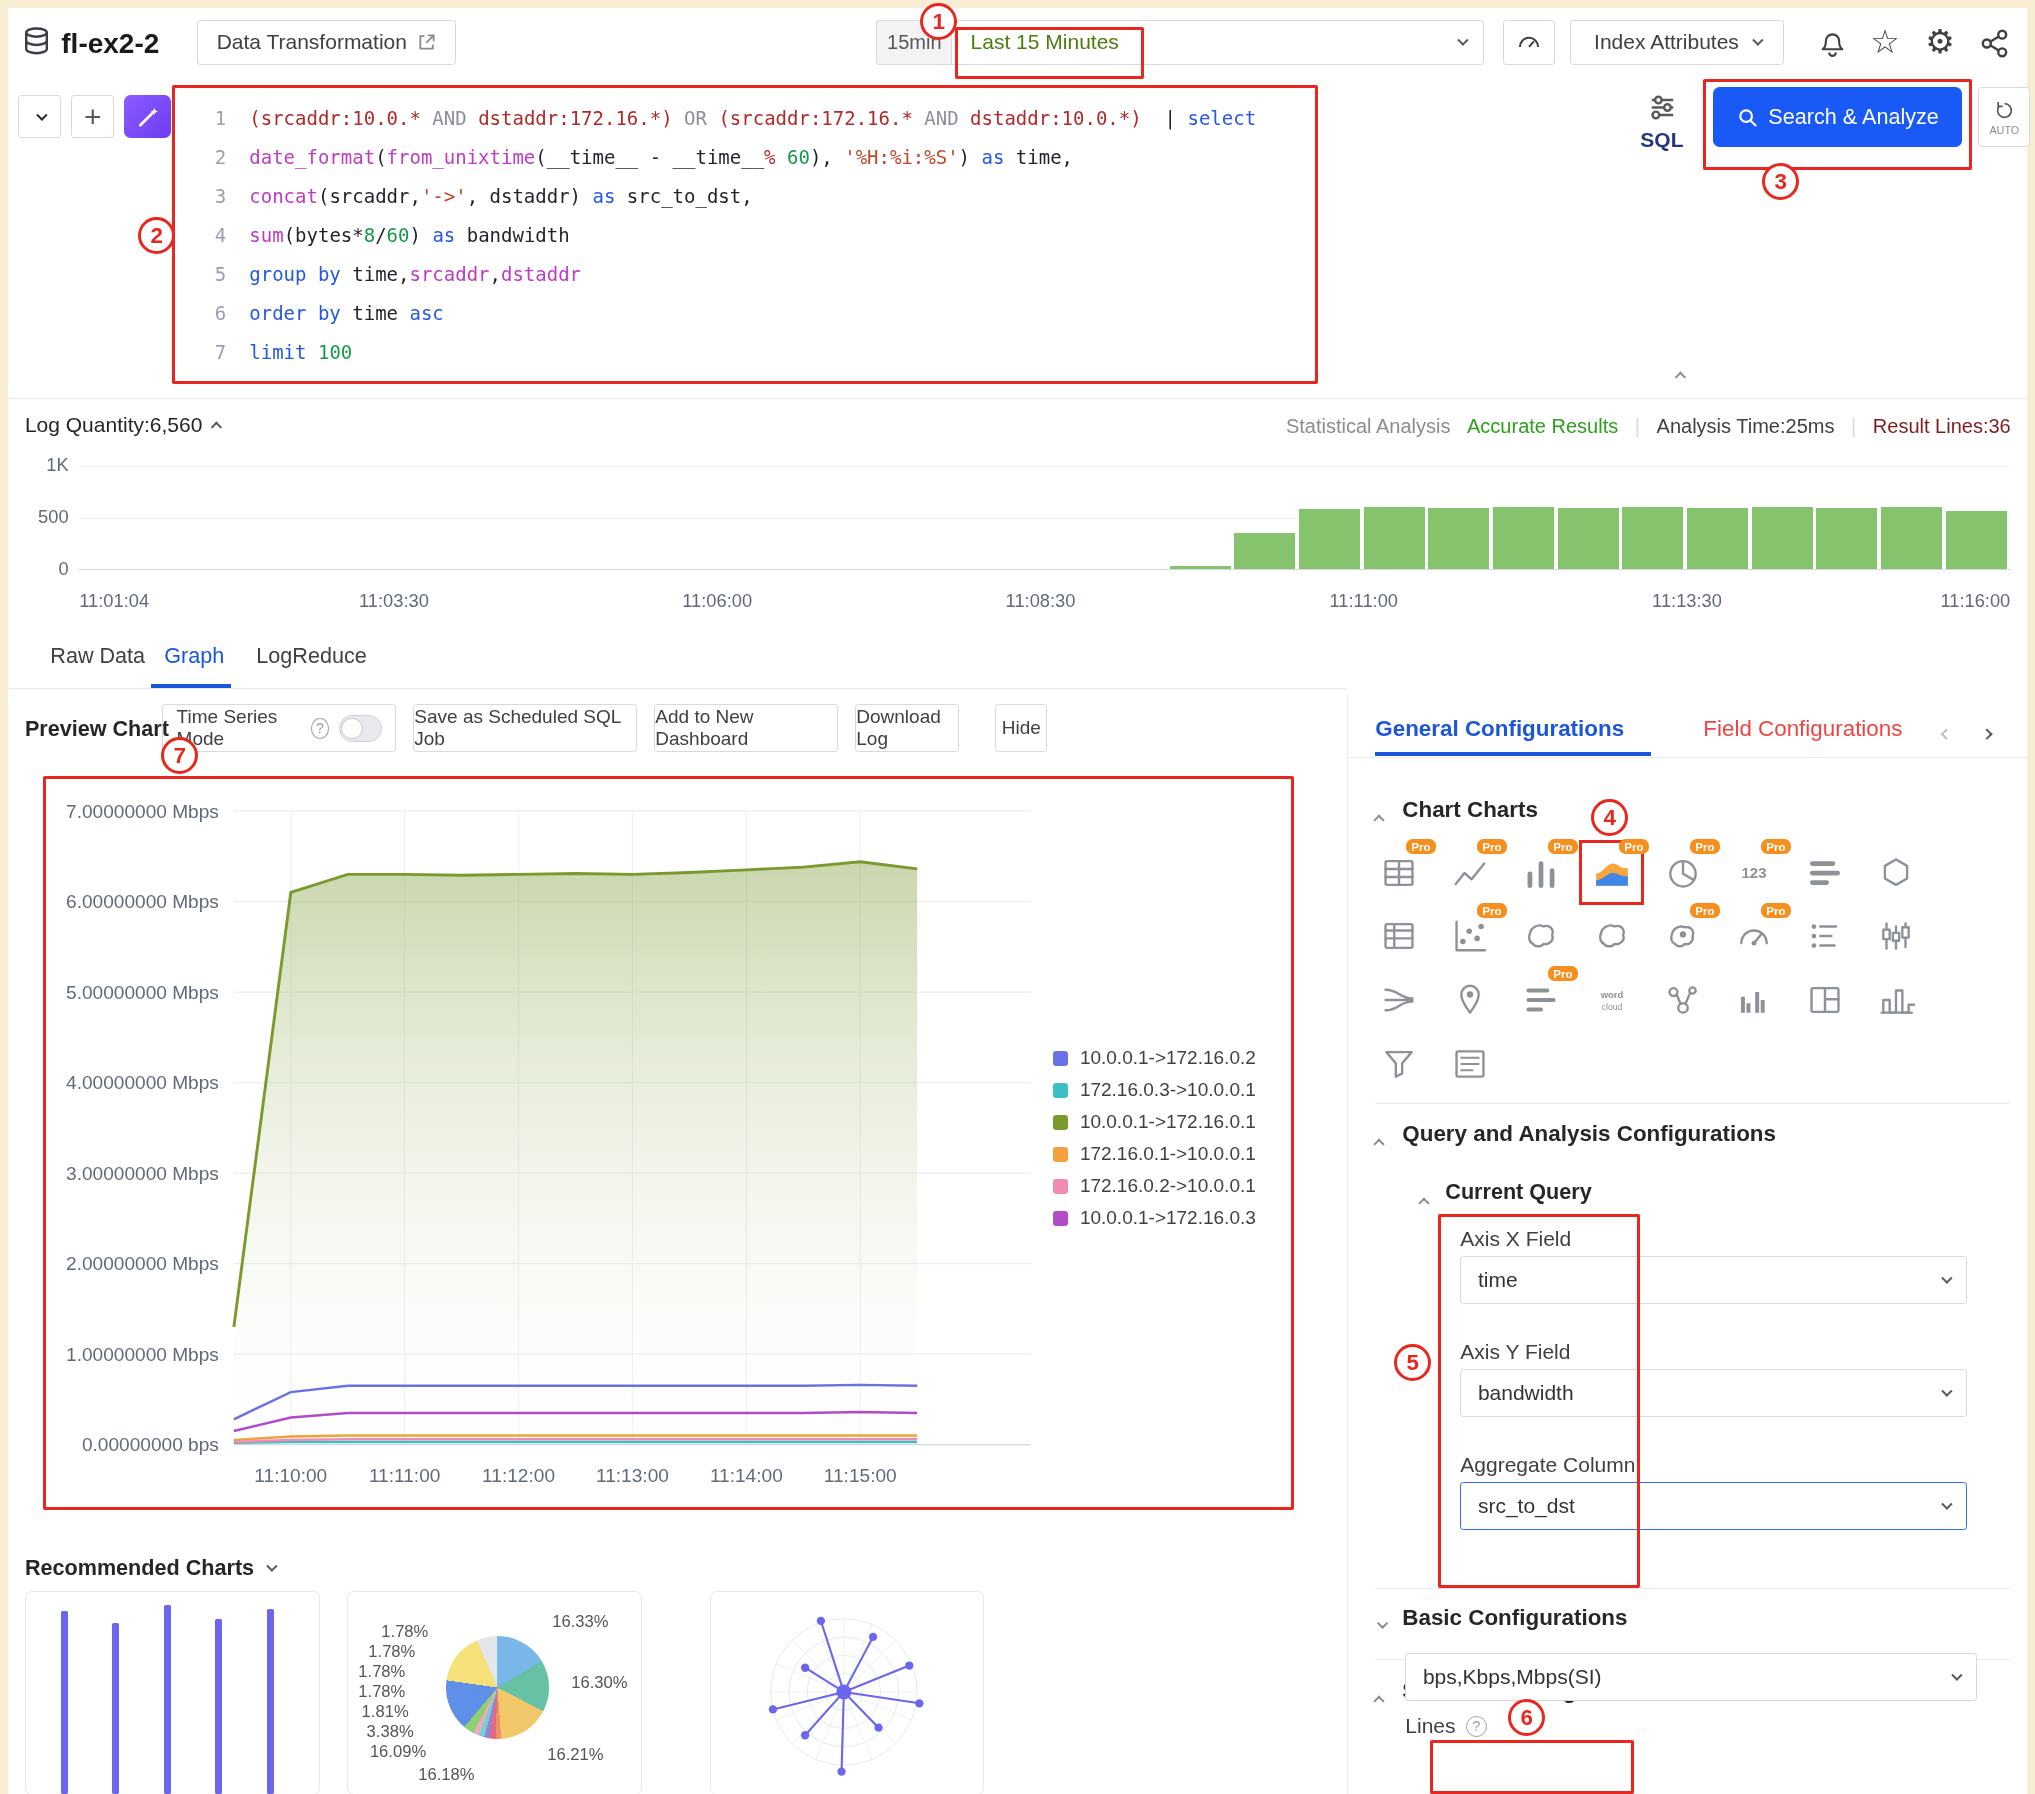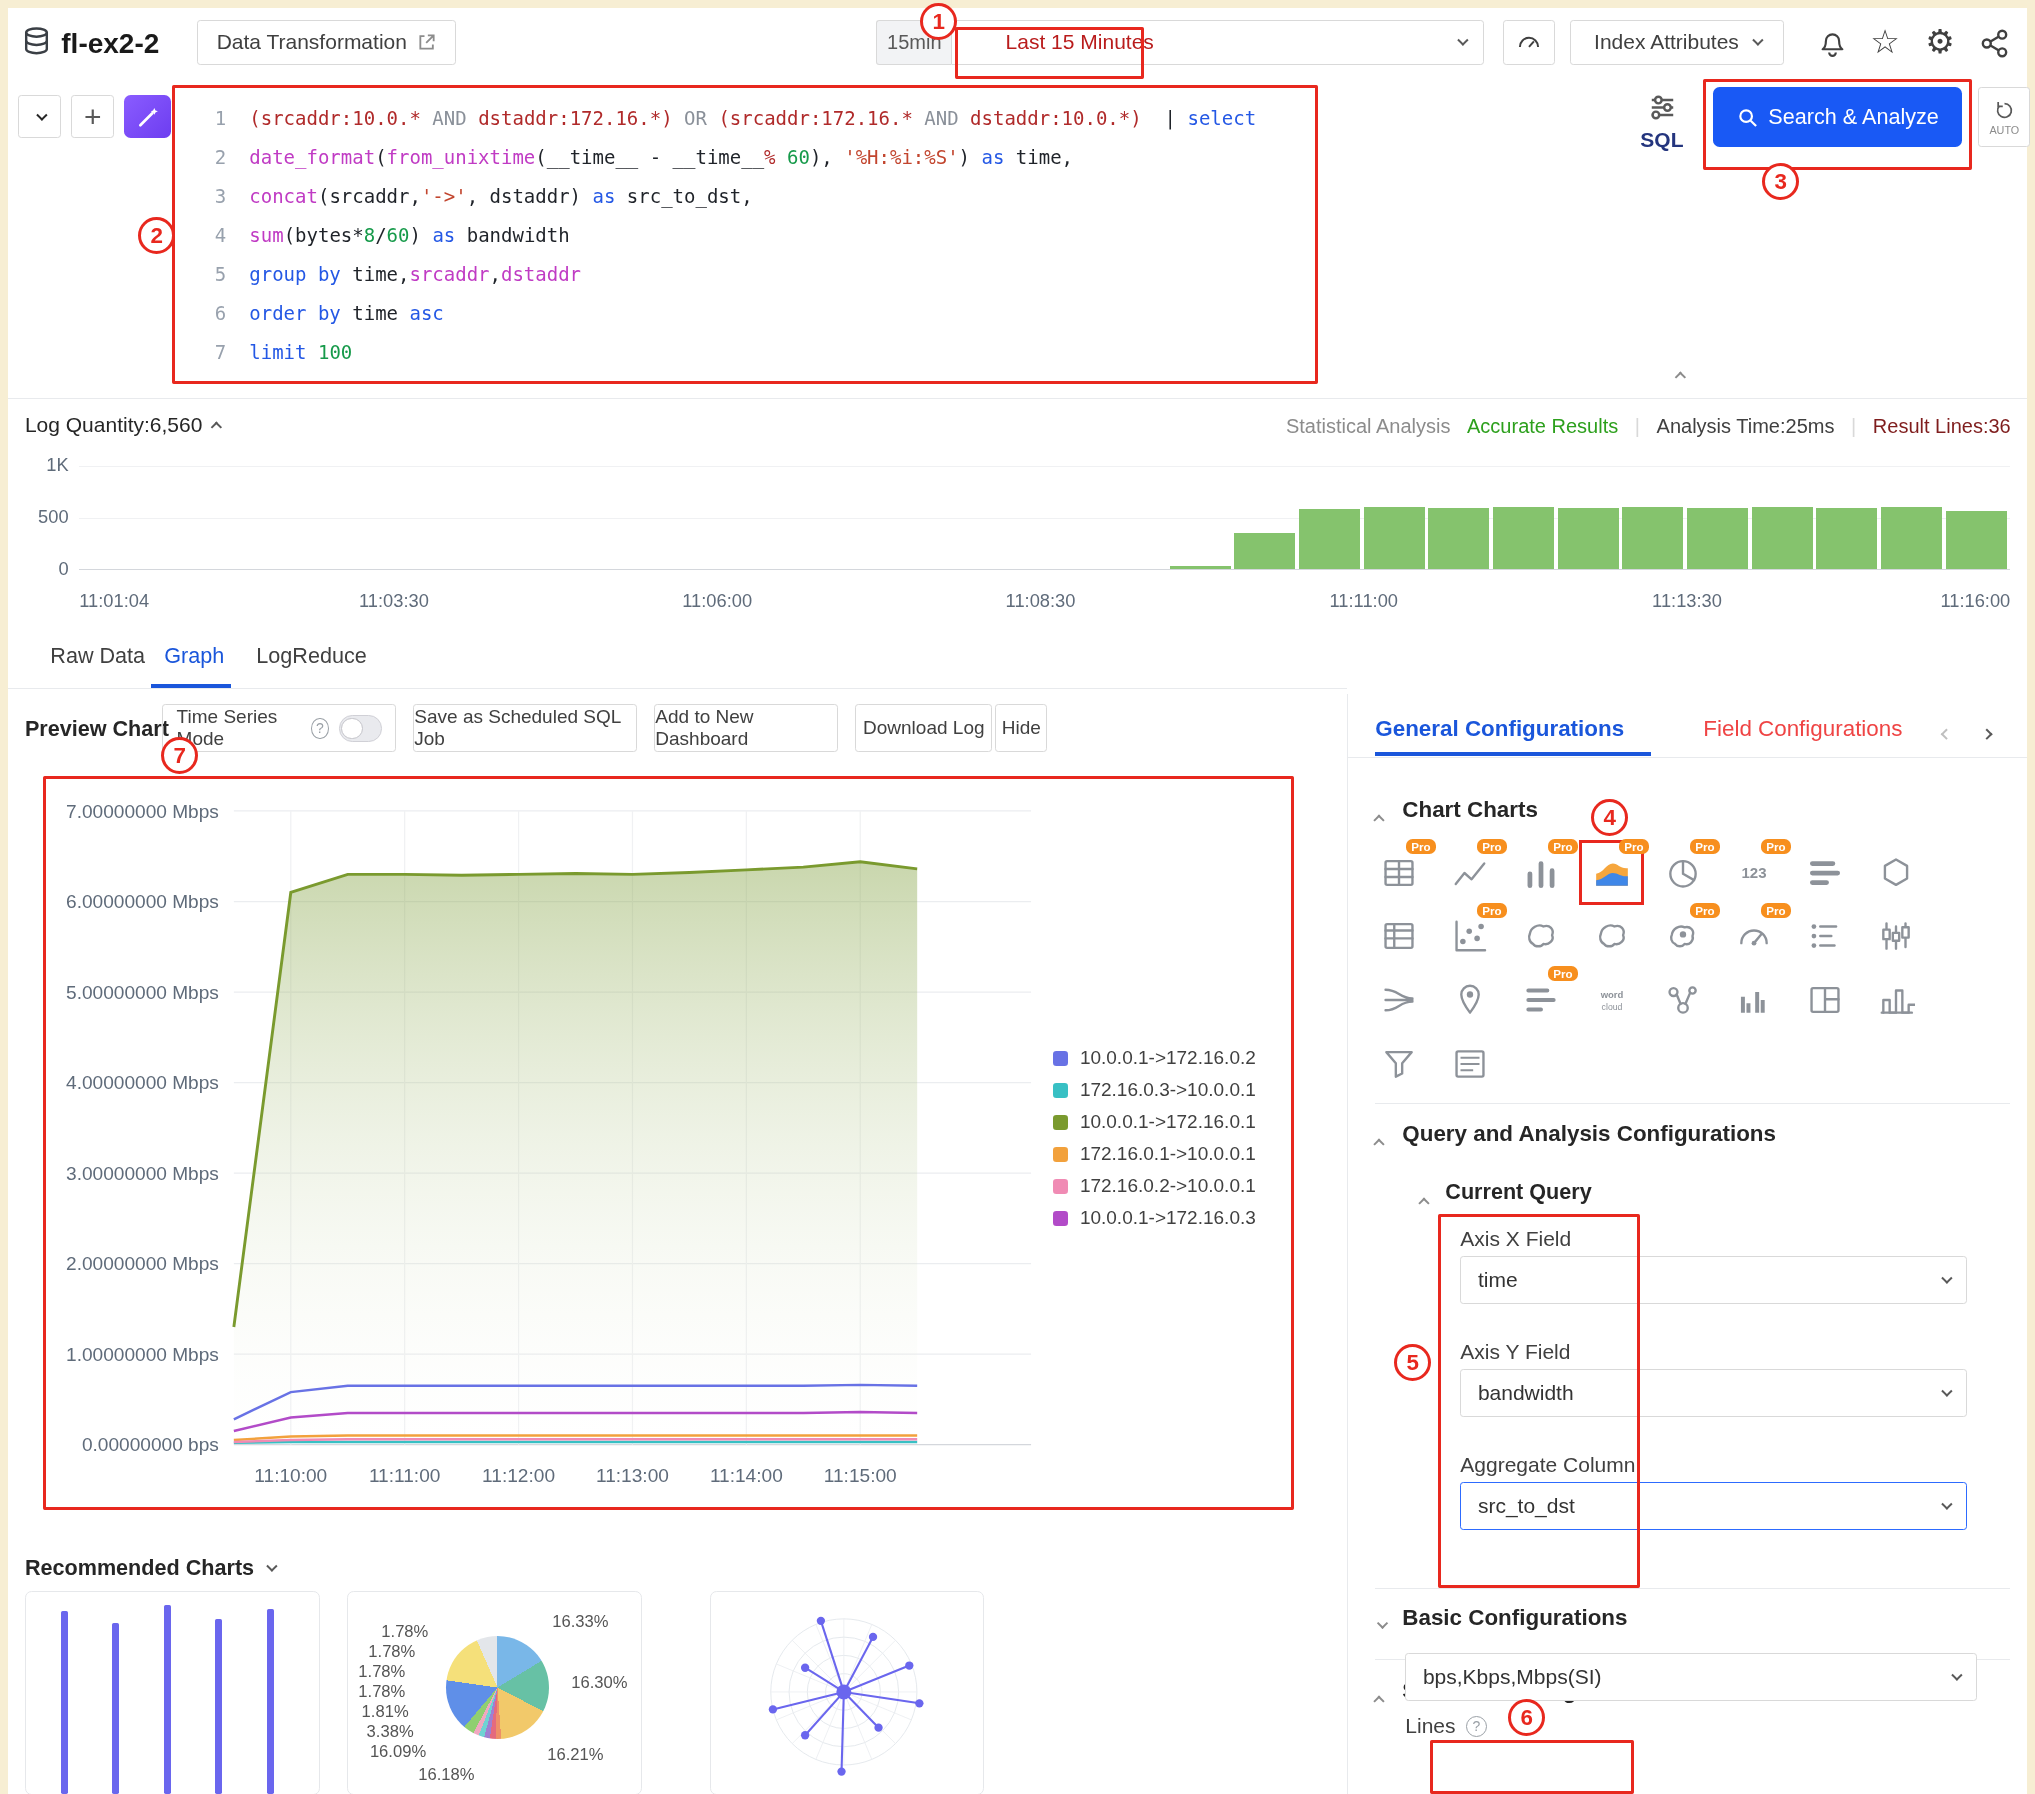--- a/index.html
+++ b/index.html
@@ -75,21 +75,21 @@
     <span>Data Transformation</span>
     <svg viewBox="0 0 24 24" width="20" height="20">
         <path d="M9 5H4v15h15v-5M13 4h7v7M20 4l-9 9" stroke="#8c8c8c" stroke-width="2.2" fill="none"></path>
       </svg>
   </div>
 
   <div class="abs flex" style="left:868px;top:11.6px;width:75px;height:45px;background:#f2f3f5;border:0.8px solid #d9d9d9;border-right:none;border-radius:3.3px 0 0 3.3px;justify-content:center;font-size:20px;color:#595959;">
       <span>15min</span>
     </div>
   <div class="abs flex" style="left:943px;top:11.6px;width:533px;height:45px;border:0.8px solid #d9d9d9;border-radius:0 3.3px 3.3px 0;background:#fff;padding:0 18.3px;justify-content:space-between;">
-    <span style="font-size:21px;color:#b91c1c;margin-left:35px;">Last 15  Minutes</span>
+    <span style="font-size:21px;color:#4d7c0f;">Last 15  Minutes</span>
     <span class="caret c-down"></span>
   </div>
 
   <div class="btn abs" style="left:1495px;top:11.6px;width:52px;height:45px;">
     <svg viewBox="0 0 40 40" width="28" height="28">
         <path d="M7 27a13 13 0 1 1 26 0" fill="none" stroke="#404040" stroke-width="2.8"></path>
         <path d="M20 27l7-8" stroke="#404040" stroke-width="2.8"></path>
       </svg>
   </div>
   <div class="btn abs" style="left:1562px;top:11.6px;width:214px;height:45px;font-size:21px;gap:13.3px;">
@@ -246,21 +246,21 @@
         <span class="knob"></span>
       </span>
   </div>
 
   <div class="btn abs" style="left:405px;top:696px;width:224px;height:48px;font-size:19px;">
       <span>Save as Scheduled SQL Job</span>
     </div>
   <div class="btn abs" style="left:646px;top:696px;width:184px;height:48px;font-size:19px;">
       <span>Add to New Dashboard</span>
     </div>
-  <div class="btn abs" style="left:847px;top:696px;width:137px;height:48px;font-size:19px;">
+  <div class="btn abs" style="left:847px;top:696px;width:104px;height:48px;font-size:19px;">
       <span>Download Log</span>
     </div>
   <div class="btn abs" style="left:987px;top:696px;width:52px;height:48px;font-size:19px;">
       <span>Hide</span>
     </div>
 
   <div class="abs" style="left:35px;top:768px;width:1251px;height:734px;">
     <svg id="main-chart-svg" viewBox="0 0 1498 876" width="1244" height="728" style="position:absolute;left:3.3px;top:3.3px;">
         <defs>
           <linearGradient id="gfill" x1="0" y1="0" x2="0" y2="1">

